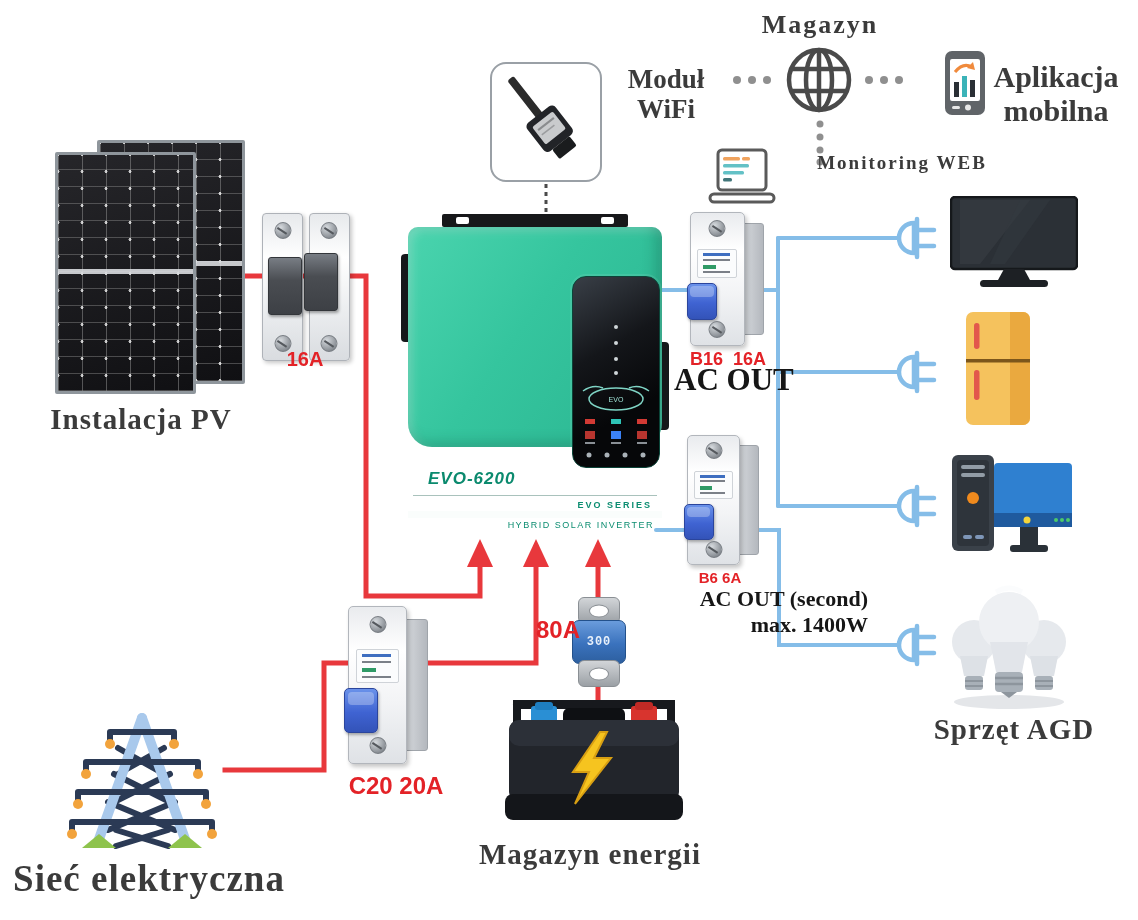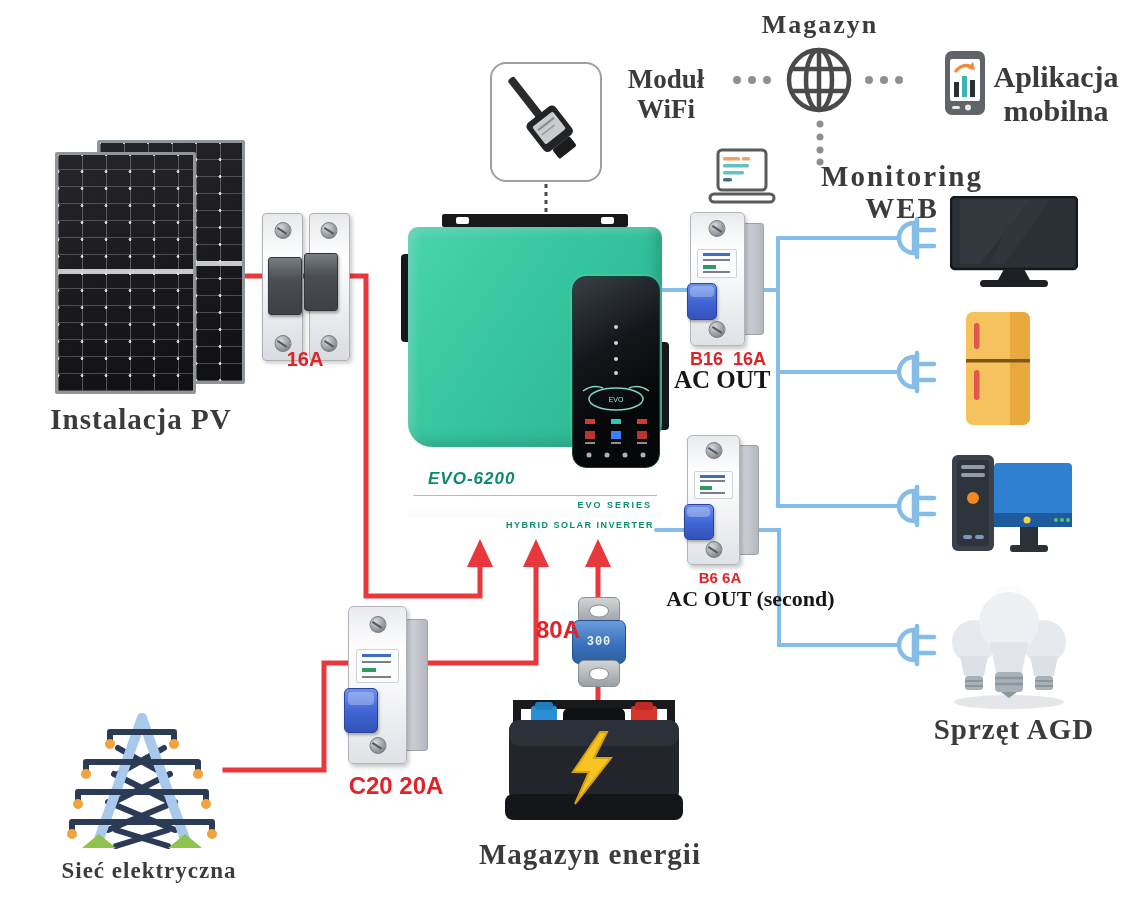--- a/index.html
+++ b/index.html
@@ -54,21 +54,21 @@
   .inv{position:absolute;z-index:2}
   .inv .bracket{position:absolute;left:34px;top:0;width:186px;height:13px;background:#17181a;border-radius:2px}
   .inv .bracket::before,.inv .bracket::after{content:"";position:absolute;top:3px;width:13px;height:7px;background:#fff;border-radius:2px}
   .inv .bracket::before{left:14px}.inv .bracket::after{right:14px}
   .inv .tab{position:absolute;width:12px;height:88px;background:#15171a;border-radius:4px}
   .inv .bodyi{position:absolute;left:0;top:13px;width:254px;height:220px;border-radius:10px 10px 24px 24px;background:linear-gradient(125deg,#4ad4ae,#35c59e 45%,#2bb591);box-shadow:inset -6px -4px 14px rgba(0,60,45,.25), inset 4px 4px 10px rgba(255,255,255,.25)}
   .inv .thinline{position:absolute;left:2%;width:96%;height:1px;background:rgba(8,80,64,.35)}
   .inv .whiteband{position:absolute;left:0;width:100%;height:7px;background:#fafdfc}
   .inv .model{position:absolute;left:20px;top:242px;font-family:"Liberation Sans",sans-serif;font-weight:700;font-style:italic;font-size:17px;letter-spacing:1px;color:#0b8a6e;text-shadow:0 1px 0 rgba(255,255,255,.25)}
   .inv .series{position:absolute;right:10px;top:273px;font-family:"Liberation Sans",sans-serif;font-weight:700;font-size:9px;letter-spacing:2px;color:#0c8d71}
-  .inv .htype{position:absolute;right:8px;top:293px;font-family:"Liberation Sans",sans-serif;font-weight:700;font-size:9px;letter-spacing:1.5px;color:#0c8d71}
+  .inv .htype{position:absolute;right:8px;top:293px;font-family:"Liberation Sans",sans-serif;font-weight:400;font-size:9px;letter-spacing:1.5px;color:#0c8d71}
   .disp{position:absolute;left:164px;top:49px;width:88px;height:192px;border-radius:14px;background:linear-gradient(150deg,#393f47 0%,#14161a 38%,#060709 70%);border:1px solid #0b4438;box-shadow:0 0 0 2px rgba(255,255,255,.08)}
 </style>
 </head>
 <body>
 
 <div class="canvas">
 
   <svg class="wires" width="1138" height="920" viewBox="0 0 1138 920">
 
     <g stroke="#e8383c" stroke-width="5" fill="none" stroke-linecap="square">
@@ -183,21 +183,21 @@
 
   <svg class="comp" style="left:708px;top:148px" width="68" height="58" viewBox="0 0 68 58">
     <rect x="10" y="2" width="48" height="40" rx="4" fill="#ffffff" stroke="#5a5a5a" stroke-width="3"></rect>
     <rect x="15" y="9" width="17" height="3.5" rx="1.5" fill="#f0a35e"></rect>
     <rect x="34" y="9" width="8" height="3.5" rx="1.5" fill="#f0a35e"></rect>
     <rect x="15" y="16" width="26" height="3.5" rx="1.5" fill="#63c1c6"></rect>
     <rect x="15" y="23" width="21" height="3.5" rx="1.5" fill="#63c1c6"></rect>
     <rect x="15" y="30" width="9" height="3.5" rx="1.5" fill="#42767a"></rect>
     <rect x="2" y="46" width="64" height="8" rx="4" fill="#ffffff" stroke="#5a5a5a" stroke-width="3"></rect>
   </svg>
-  <div class="lbl" style="left:782px;top:160px;width:240px;font-size:29px;letter-spacing:2px">Monitoring WEB</div>
+  <div class="lbl" style="left:782px;top:152px;width:240px;font-size:19px;letter-spacing:2px">Monitoring WEB</div>
 
   <div class="panel comp" style="left:97px;top:140px;width:148px;height:244px">
     <div class="band" style="top:118px"></div>
   </div>
   <div class="panel comp" style="left:55px;top:152px;width:141px;height:242px">
     <div class="band" style="top:114px"></div>
   </div>
   <div class="lbl" style="left:30px;top:403px;width:222px;font-size:29px;letter-spacing:1px">Instalacja PV</div>
 
   <div class="fuse2p" style="left:262px;top:213px;width:88px;height:148px">
@@ -266,41 +266,42 @@
           <i class="b" style="top:12%"></i>
           <i style="top:34%"></i>
           <i class="g" style="top:56%"></i>
           <i style="top:80%"></i>
         </div>
       <div class="toggle" style="left:-8%;top:53%;width:58%;height:28%"></div>
       <div class="screw" style="bottom:7px"></div>
     </div>
   </div>
   <div class="red-lbl" style="left:688px;top:349px;width:80px;font-size:18px;white-space:pre">B16  16A</div>
-  <div class="lbl" style="left:674px;top:366px;width:160px;font-size:25px;line-height:28px;text-align:left;color:#161616">
+  <div class="lbl" style="left:674px;top:366px;width:160px;font-size:31px;line-height:28px;text-align:left;color:#161616">
     <div>AC OUT</div>
   </div>
 
   <div class="mcb" style="left:687px;top:435px;width:72px;height:130px">
     <div class="rail"></div>
     <div class="bd">
       <div class="screw" style="top:6px"></div>
       <div class="face">
           <i class="b" style="top:12%"></i>
           <i style="top:34%"></i>
           <i class="g" style="top:56%"></i>
           <i style="top:80%"></i>
         </div>
       <div class="toggle" style="left:-8%;top:53%;width:58%;height:28%"></div>
       <div class="screw" style="bottom:6px"></div>
     </div>
   </div>
   <div class="red-lbl" style="left:687px;top:569px;width:66px;font-size:15px">B6 6A</div>
-  <div class="lbl" style="left:633px;top:586px;width:235px;font-size:22px;line-height:26px;text-align:center;color:#161616">
+  <div class="lbl" style="left:633px;top:586px;width:235px;font-size:22px;line-height:26px;text-align:right;color:#161616">
     <div>AC OUT (second)</div>
+    <div>max. 1400W</div>
   </div>
 
   <div class="mcb" style="left:348px;top:606px;width:80px;height:158px">
     <div class="rail"></div>
     <div class="bd">
       <div class="screw" style="top:9px"></div>
       <div class="face">
           <i class="b" style="top:12%"></i>
           <i style="top:34%"></i>
           <i class="g" style="top:56%"></i>
@@ -370,21 +371,21 @@
       <circle cx="20" cy="94" r="5"></circle>
         <circle cx="148" cy="94" r="5"></circle>
       <circle cx="14" cy="124" r="5"></circle>
         <circle cx="154" cy="124" r="5"></circle>
     </g>
     <g fill="#8ec34d">
       <polygon points="24,138 58,138 41,124"></polygon>
       <polygon points="110,138 144,138 127,124"></polygon>
     </g>
   </svg>
-  <div class="lbl" style="left:8px;top:858px;width:282px;font-size:23px;letter-spacing:1px">Sieć elektryczna</div>
+  <div class="lbl" style="left:8px;top:858px;width:282px;font-size:37px;letter-spacing:1px">Sieć elektryczna</div>
 
   <svg class="comp" style="left:950px;top:196px" width="128" height="94" viewBox="0 0 128 94">
     <rect x="1" y="1" width="126" height="72" rx="4" fill="#2b3036" stroke="#15181b" stroke-width="2.5"></rect>
     <path d="M10,4 L80,4 L30,68 L10,68 Z" fill="#3a4046" opacity=".55"></path>
     <path d="M70,4 L100,4 L55,68 L40,68 Z" fill="#343a40" opacity=".5"></path>
     <polygon points="54,73 74,73 80,84 48,84" fill="#1d2024"></polygon>
     <rect x="30" y="84" width="68" height="7" rx="3.5" fill="#1d2024"></rect>
   </svg>
 
   <svg class="comp" style="left:966px;top:312px" width="64" height="113" viewBox="0 0 64 113">

